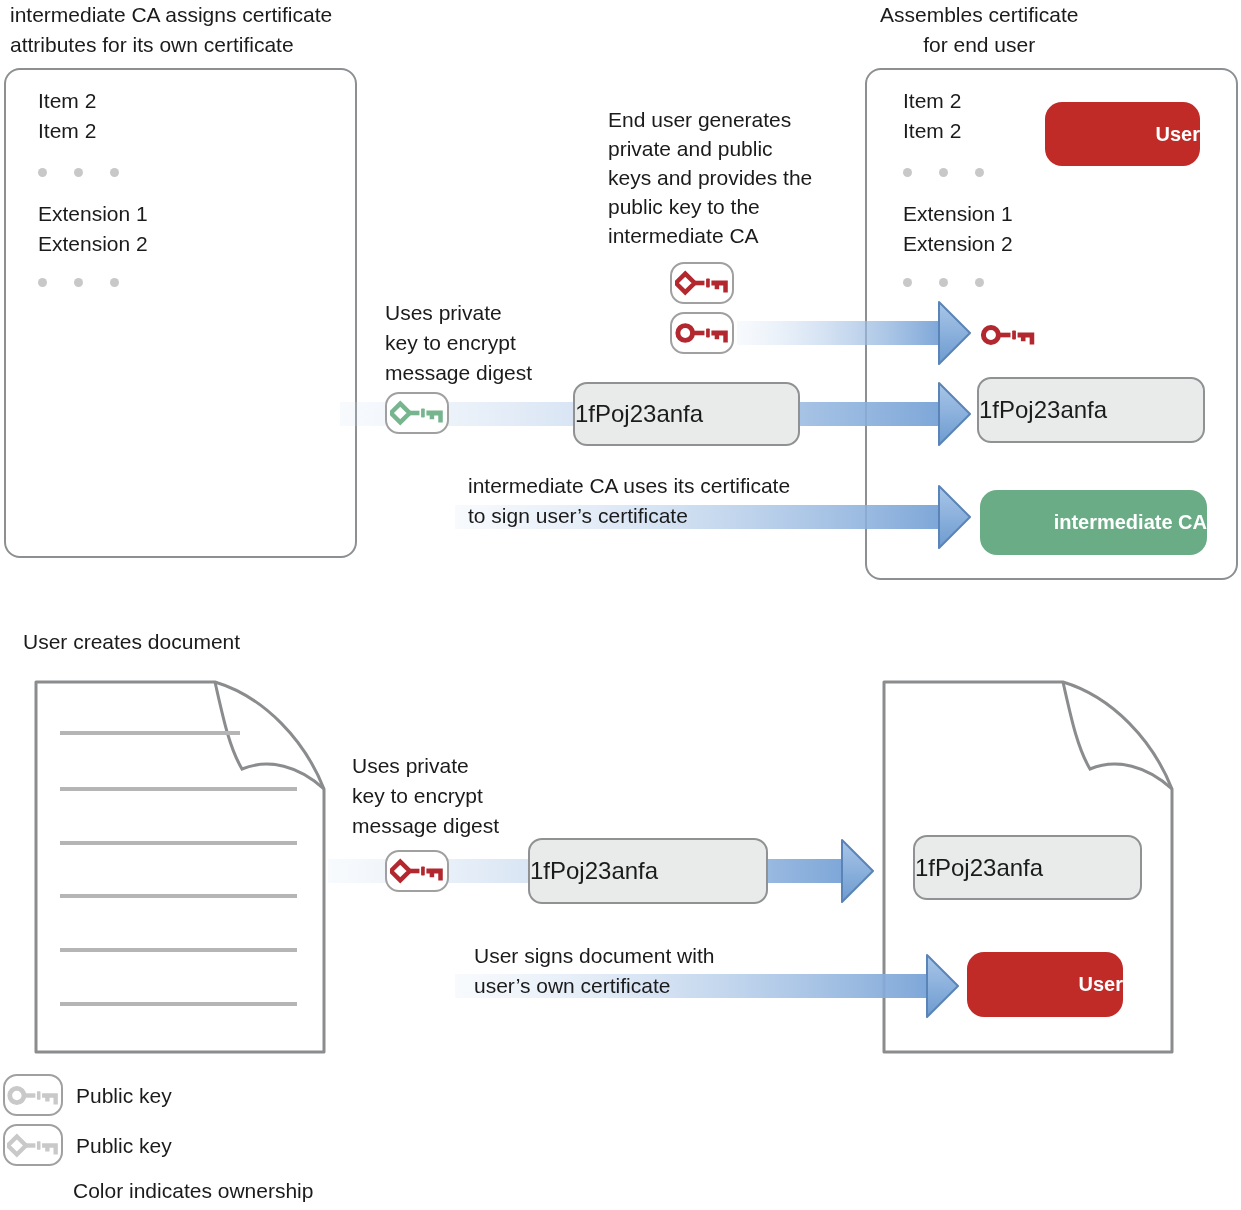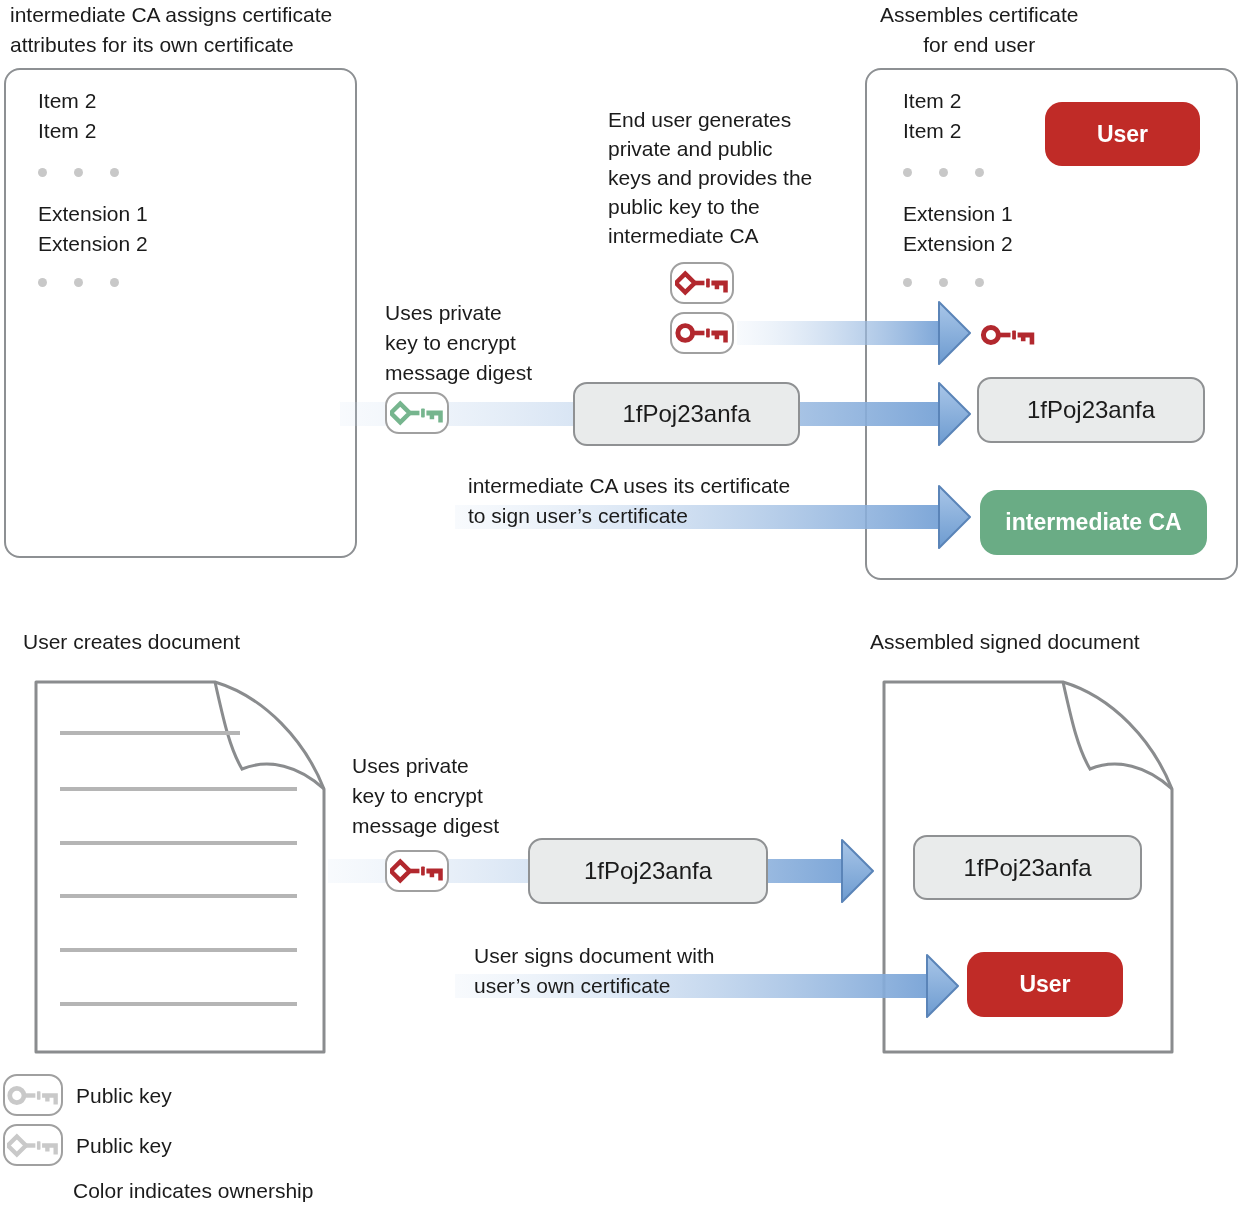--- a/index.html
+++ b/index.html
@@ -7,26 +7,26 @@
     position:relative; width:1241px; height:1210px; background:#ffffff;
     font-family:"Liberation Sans", sans-serif; color:#1b1b1b; overflow:hidden;
   }
   .txt { position:absolute; font-size:21px; line-height:30px; white-space:pre-line; z-index:3; }
   .txt.lh29 { line-height:29px; }
   .cert-box { position:absolute; background:#fff; border:2.5px solid #8d9093; border-radius:16px; z-index:1; box-sizing:border-box; }
   .arrow { position:absolute; z-index:2; }
   .chip { position:absolute; width:64px; height:42px; background:#fff; border:2px solid #a0a0a0; border-radius:14px;
           display:flex; align-items:center; justify-content:center; z-index:3; box-sizing:border-box; }
   .chip.sm { width:60px; }
-  .badge { position:absolute; border-radius:17px; display:flex; align-items:center; justify-content:center;
-           color:#fff; font-weight:bold; font-size:23px; z-index:3; box-sizing:border-box; }
+  .badge { position:absolute; border-radius:17px; display:flex; align-items:center; justify-content:flex-end;
+           color:#fff; font-weight:bold; font-size:20px; z-index:3; box-sizing:border-box; }
   .badge.red { background:#c02b27; }
   .badge.green { background:#6aac85; }
   .digest { position:absolute; background:#e9ebeb; border:2px solid #8f9193; border-radius:14px;
-            display:flex; align-items:center; justify-content:center; font-size:24px; color:#1b1b1b; z-index:3; box-sizing:border-box; }
+            display:flex; align-items:center; justify-content:flex-start; font-size:24px; color:#1b1b1b; z-index:3; box-sizing:border-box; }
   .dots { position:absolute; display:flex; gap:27px; z-index:3; }
   .dots span { width:9px; height:9px; border-radius:50%; background:#c8c8c8; }
   .doc { position:absolute; z-index:1; }
   .standalone-key { position:absolute; z-index:3; }
 </style>
 </head>
 <body>
 
 <div class="canvas">
 
@@ -38,21 +38,20 @@
 private and public
 keys and provides the
 public key to the
 intermediate CA</div>
   <div class="txt" style="left:385px; top:298px;">Uses private
 key to encrypt
 message digest</div>
   <div class="txt" style="left:468px; top:471px;">intermediate CA uses its certificate
 to sign user’s certificate</div>
   <div class="txt" style="left:23px; top:627px;">User creates document</div>
-  <div class="txt" style="left:870px; top:627px;">Assembled signed document</div>
   <div class="txt" style="left:352px; top:751px;">Uses private
 key to encrypt
 message digest</div>
   <div class="txt" style="left:474px; top:941px;">User signs document with
 user’s own certificate</div>
 
   <svg class="arrow" style="left:737px; top:301px;" width="235" height="64" viewBox="0 0 235 64">
     <defs>
       <linearGradient id="bg1" x1="0" y1="0" x2="1" y2="0">
           <stop offset="0" stop-color="#cfdff2" stop-opacity="0.15"></stop>

